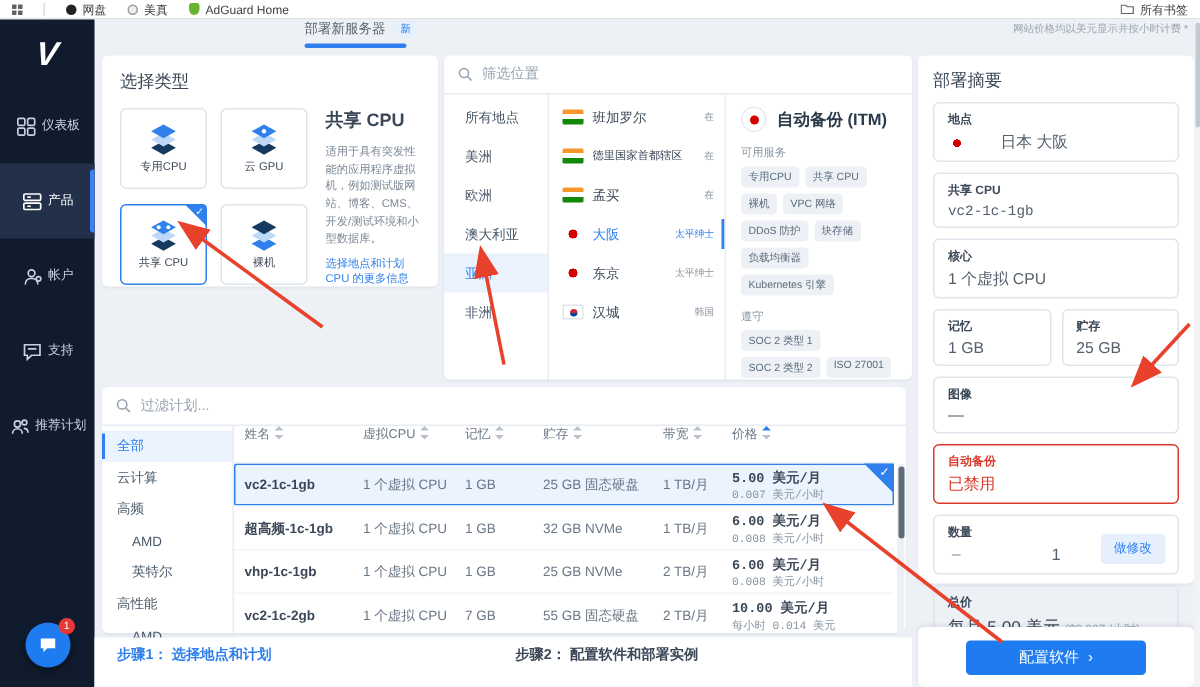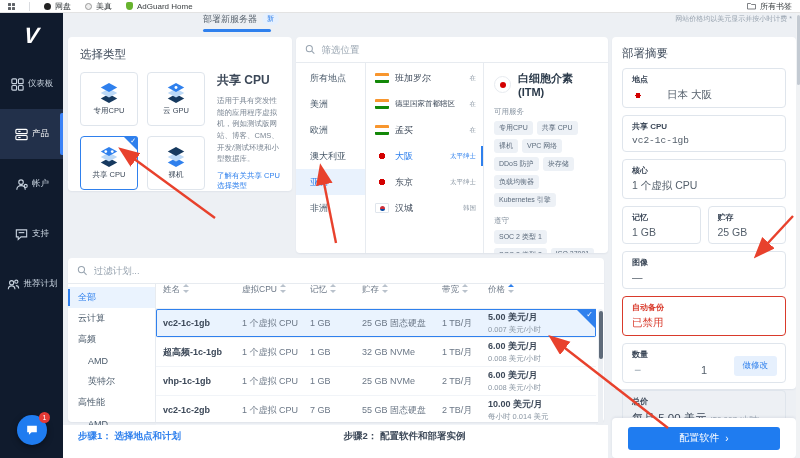--- a/index.html
+++ b/index.html
@@ -107,21 +107,21 @@
   .pf.selected::before { content:""; position:absolute; left:0; top:2px; bottom:2px; width:2px; background:#2f80ed; }
   #plan-table { flex:1; position:relative; padding-right:8px; }
   .thead { display:flex; height:25px; align-items:flex-start; font-size:8.5px; color:#6b7786; border-bottom:1px solid #eef1f5; }
   .trow { display:flex; height:29px; align-items:center; font-size:9px; color:#6b7786; border-bottom:1px solid #f1f4f8; position:relative; cursor:pointer; }
   .trow.selected { background:#eaf3fe; box-shadow:inset 0 0 0 1px #2f80ed; border-radius:2px; }
   .c-name { width:86px; padding-left:7px; font-weight:bold; color:#3c4858; }
   .c-vcpu { width:68px; }
   .c-mem  { width:52px; }
   .c-sto  { width:80px; }
   .c-bw   { width:46px; }
-  .c-price{ flex:1; }
+  .c-price{ flex:1;font-family:Liberation Mono, monospace; }
   .thead .c-name { font-weight:normal; color:#6b7786; }
   .price-main { font-size:9px; font-weight:bold; color:#3c4858; }
   .price-sub { font-size:7.5px; color:#8a96a3; }
   .sort { display:inline-block; width:6px; height:9px; position:relative; margin-left:3px; vertical-align:-1px; }
   .sort::before { content:""; position:absolute; top:0; left:0; border-left:3px solid transparent; border-right:3px solid transparent; border-bottom:3.5px solid #b9c2cc; }
   .sort::after { content:""; position:absolute; bottom:0; left:0; border-left:3px solid transparent; border-right:3px solid transparent; border-top:3.5px solid #b9c2cc; }
   .sort.active::before { border-bottom-color:#2f80ed; }
   .row-corner { position:absolute; top:0; right:0; width:0; height:0; border-top:20px solid #2f80ed; border-left:20px solid transparent; }
   .row-check { position:absolute; top:1px; right:3px; color:#fff; font-size:8px; }
   #tbl-scroll { position:absolute; right:1px; top:25px; width:5px; height:125px; background:#eceff3; border-radius:3px; }
@@ -129,21 +129,21 @@
 
   
   #footer-left { left:63px; top:425px; width:545px; height:33px; background:#fff; display:flex; padding:5px 15px; gap:16px; }
   .step { width:300px; }
   .step h5 { font-size:9.5px; font-weight:bold; }
   .step p { font-size:8px; margin-top:18px; }
   #step1 h5, #step1 p { color:#2f80ed; }
   #step2 h5 { color:#3c4858; }
   #step2 p { color:#8a96a3; }
   #footer-right { left:612px; top:418px; width:184px; height:40px; background:#fff; border-radius:4px; box-shadow:0 -1px 3px rgba(20,40,80,.08); display:flex; align-items:center; justify-content:center; }
-  #deploy-btn { width:152px; height:23px; background:#1f7cf0; color:#fff; border:none; border-radius:3px; font-size:10px; font-family:inherit; cursor:pointer; display:flex; align-items:center; justify-content:center; gap:6px; }
+  #deploy-btn { width:120px; height:23px; background:#1f7cf0; color:#fff; border:none; border-radius:3px; font-size:10px; font-family:inherit; cursor:pointer; display:flex; align-items:center; justify-content:center; gap:6px; }
 
   
   #pg-scroll { right:0; top:13px; width:4px; height:445px; background:#f0f2f4; }
   #pg-thumb { position:absolute; right:0.5px; top:2px; width:3px; height:70px; background:#c3cad2; border-radius:2px; }
   #arrows { left:0; top:0; width:800px; height:458px; pointer-events:none; }
 </style>
 </head>
 <body>
 
 <div id="stage">
@@ -275,21 +275,21 @@
               <polygon points="13,13 22,18 13,23 4,18" fill="#2f80ed"></polygon>
               <polygon points="13,7 22,12 13,17 4,12" fill="#bcd9f7"></polygon>
               <polygon points="13,1 22,6 13,11 4,6" fill="#16395f"></polygon>
             </svg>
           <span>裸机</span>
         </div>
       </div>
       <div id="type-right">
         <h4>共享 CPU</h4>
         <p>适用于具有突发性能的应用程序虚拟机，例如测试版网站、博客、CMS、开发/测试环境和小型数据库。</p>
-        <a href="#">了解有关共享 CPU 选择类型</a>
+        <a href="#">选择地点和计划 CPU 的更多信息</a>
       </div>
     </div>
   </div>
 
   <div id="loc-panel" class="panel abs">
     <div class="search-row">
       <svg width="11" height="11" viewBox="0 0 12 12">
           <circle cx="5" cy="5" r="3.5" fill="none" stroke="#98a4b0" stroke-width="1.2"></circle>
           <line x1="7.8" y1="7.8" x2="10.8" y2="10.8" stroke="#98a4b0" stroke-width="1.2"></line>
         </svg>
@@ -345,21 +345,21 @@
         <div class="city">
             <span class="flag kr"></span>
             <span class="cname">汉城</span>
             <span class="ctag">韩国</span>
           </div>
         <div class="city"></div>
       </div>
       <div id="loc-detail">
         <div id="loc-detail-head">
           <span class="flag-circle"></span>
-          <span id="loc-detail-title">白细胞介素 (ITM)</span>
+          <span id="loc-detail-title">自动备份 (ITM)</span>
         </div>
         <div class="sect-label">可用服务</div>
         <div class="tags">
           <span class="tag">专用CPU</span>
           <span class="tag">共享 CPU</span>
           <span class="tag">裸机</span>
           <span class="tag">VPC 网络</span>
           <span class="tag">DDoS 防护</span>
           <span class="tag">块存储</span>
           <span class="tag">负载均衡器</span>

